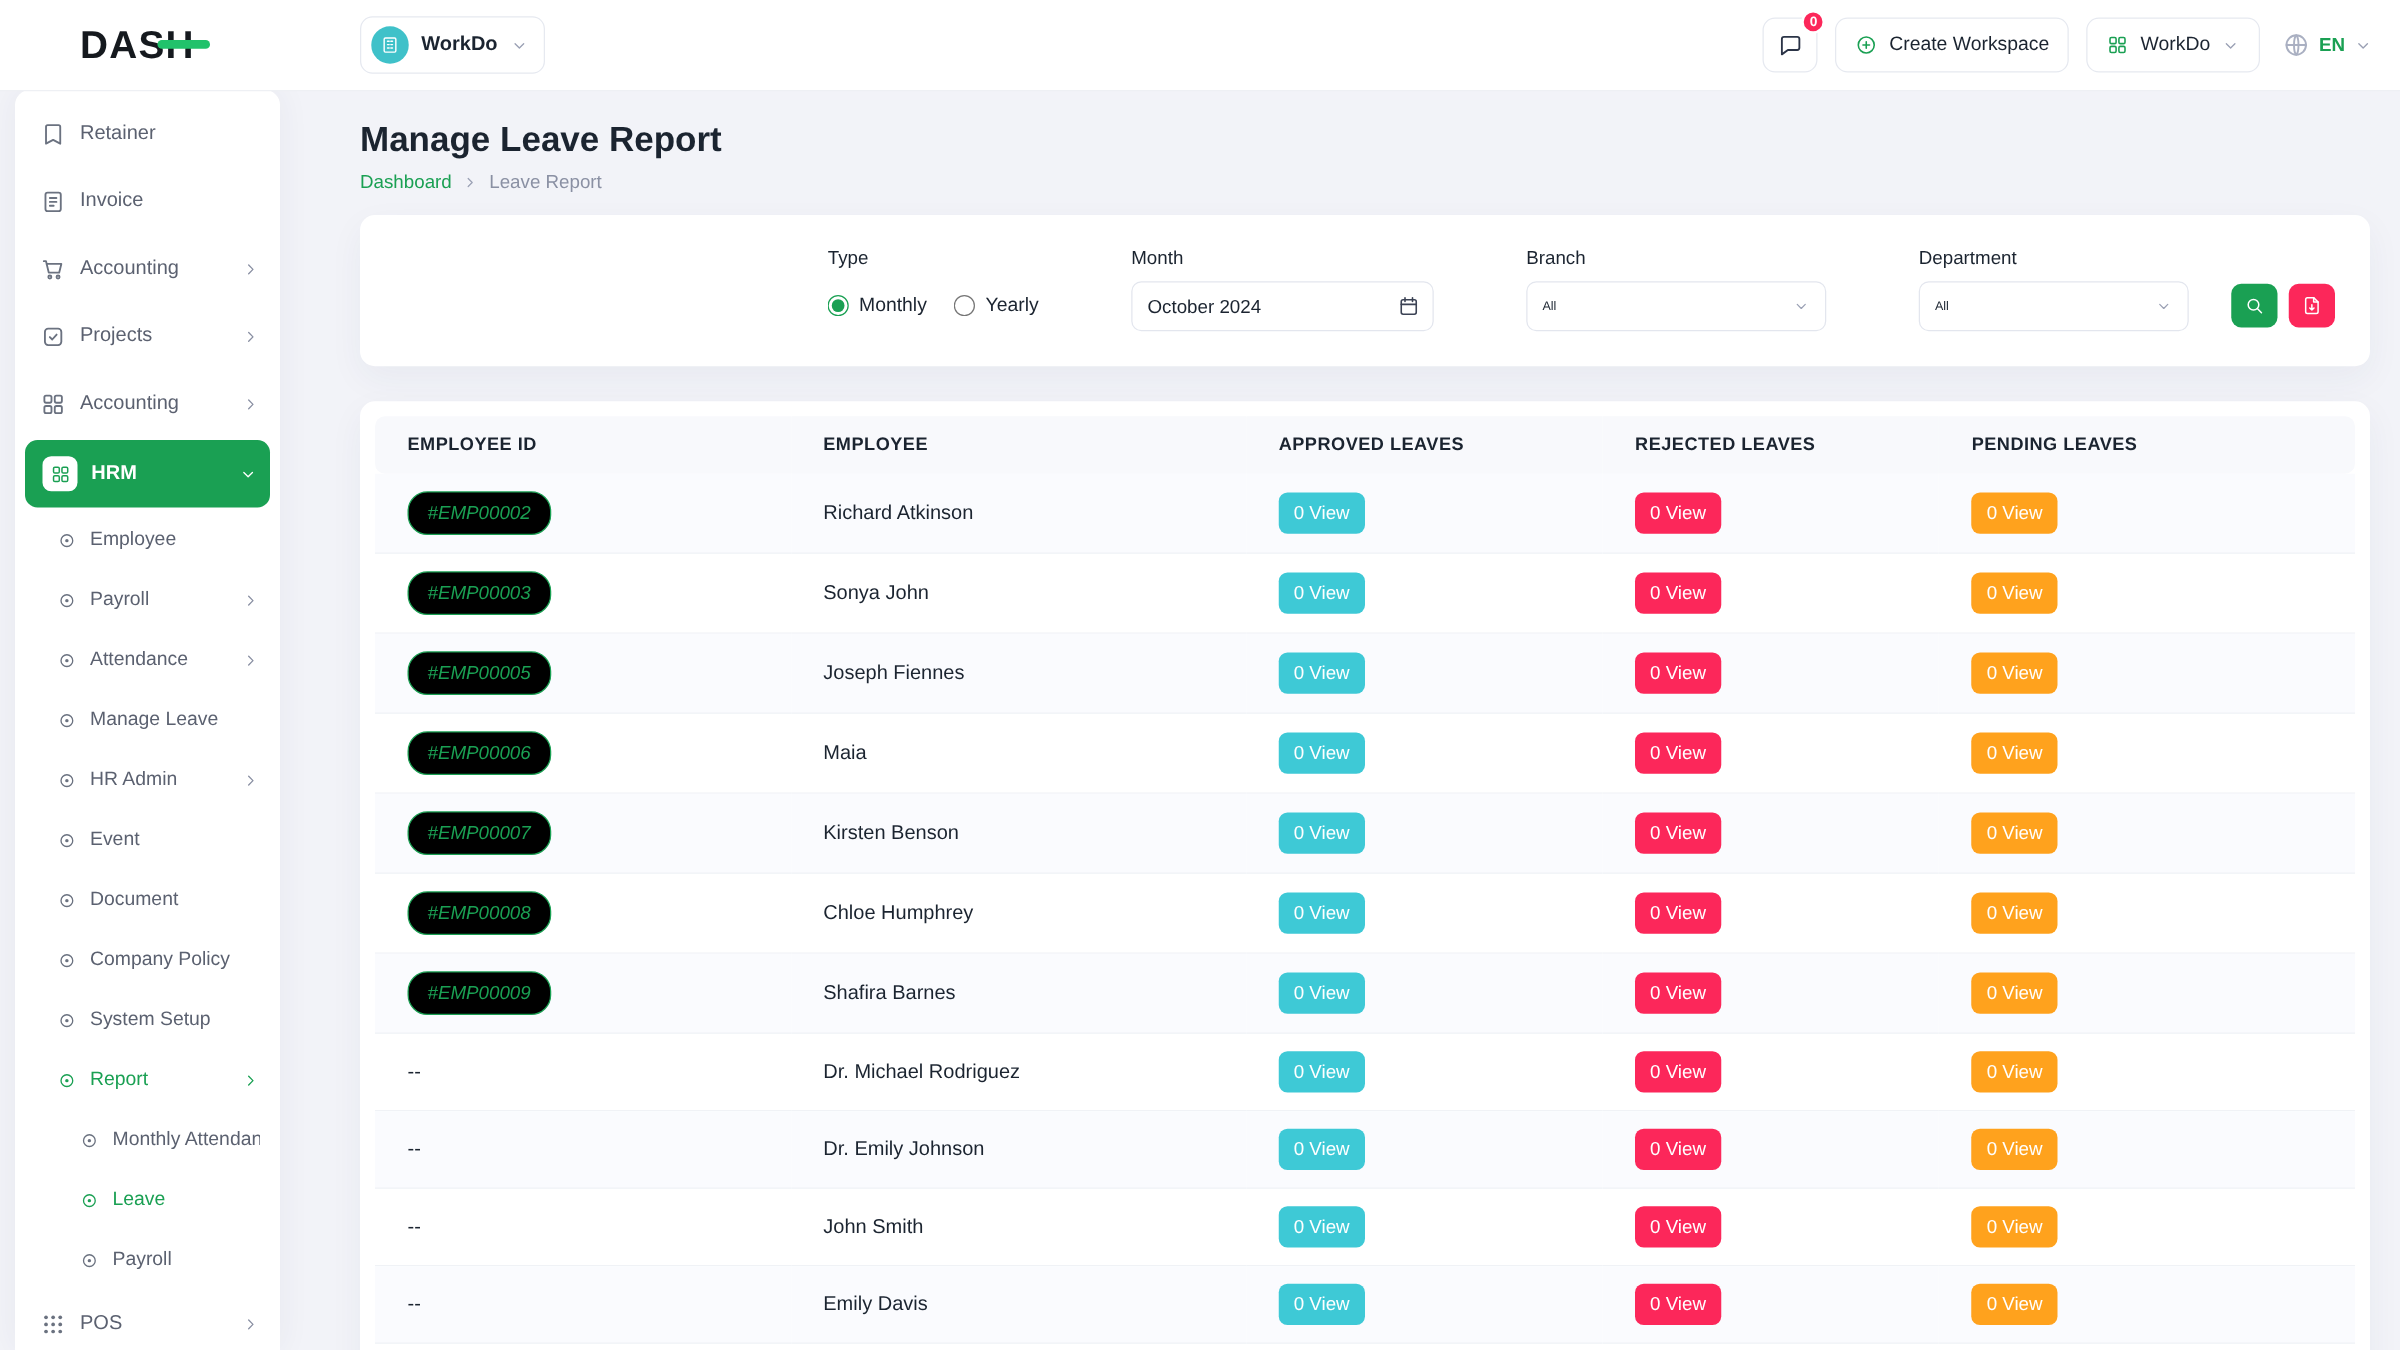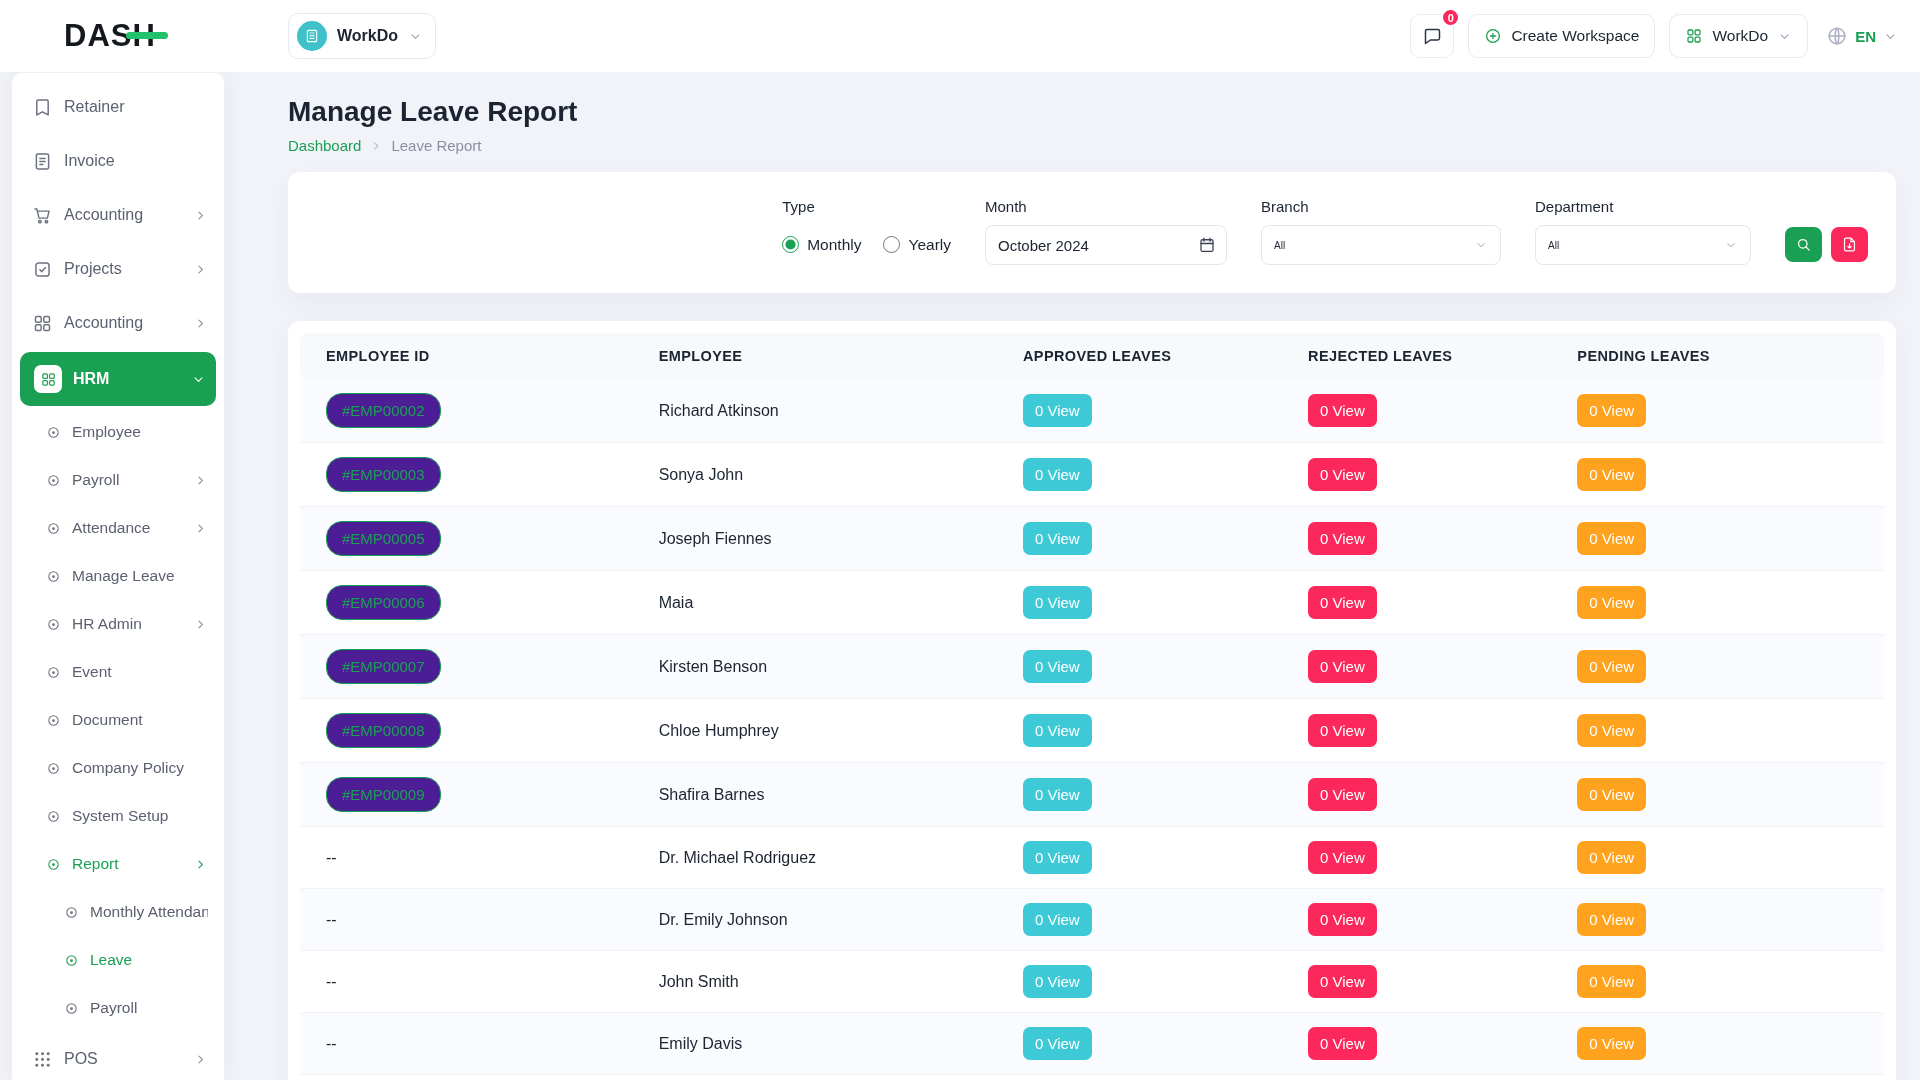--- a/index.html
+++ b/index.html
@@ -108,21 +108,21 @@
   .crumb-sep svg { width: 14px; height: 14px; }
   .crumb-current { color: var(--muted); }
 
   .card { background: #fff; border-radius: 12px; box-shadow: 0 10px 28px rgba(48, 59, 92, 0.05); }
 
   
   .filter-card {
     margin-top: 18px; padding: 26px 28px 28px;
     display: flex; justify-content: flex-end; align-items: flex-end; gap: 34px;
   }
-  .fgroup { display: flex; flex-direction: column; }
+  .fgroup { display: flex; flex-direction: column; margin-left: 40px; }
   .flabel { font-size: 15px; font-weight: 500; color: #1b2430; margin-bottom: 10px; }
   .radios { height: 40px; display: flex; align-items: center; gap: 22px; }
   .radios label { display: flex; align-items: flex-start; gap: 8px; font-size: 15.5px; cursor: pointer; }
   .radios input { width: 17px; height: 17px; accent-color: var(--primary); cursor: pointer; }
   .input-wrap { position: relative; }
   .text-input {
     height: 40px; width: 242px; border: 1px solid #e3e6ee; border-radius: 8px;
     padding: 0 38px 0 12px; font-size: 15px; color: #1b2430; background: #fff;
     font-family: inherit; outline: none;
   }
@@ -152,22 +152,22 @@
     background: #f8f9fc; text-align: left; font-size: 14.5px; font-weight: 700;
     color: #1b2430; text-transform: uppercase; letter-spacing: 0.4px;
     padding: 15px 26px; white-space: nowrap;
   }
   thead th:first-child { border-radius: 8px 0 0 8px; }
   thead th:last-child { border-radius: 0 8px 8px 0; }
   tbody td { padding: 14px 26px; border-bottom: 1px solid #f0f2f6; font-size: 16px; color: #1b2430; }
   tbody tr:nth-child(odd) td { background: #fafbfe; }
   tbody tr:last-child td { border-bottom: none; }
   .emp-chip {
-    background: #4c1d95; border: 1px solid var(--primary); color: var(--primary);
-    font-size: 15px; padding: 8px 15px; border-radius: 16px; cursor: pointer; font-family: inherit;
+    background: #000000; border: 1px solid var(--primary); color: var(--primary);
+    font-size: 15px; padding: 8px 15px; border-radius: 16px; cursor: pointer; font-family: inherit; font-style: italic;
   }
   .no-id { color: #1b2430; }
   .badge {
     border: none; color: #fff; font-size: 15px; padding: 8px 12px; border-radius: 7px;
     cursor: pointer; font-family: inherit; white-space: nowrap;
   }
   .badge-approved { background: var(--info); }
   .badge-rejected { background: var(--danger); }
   .badge-pending  { background: var(--warning); }
 </style>

